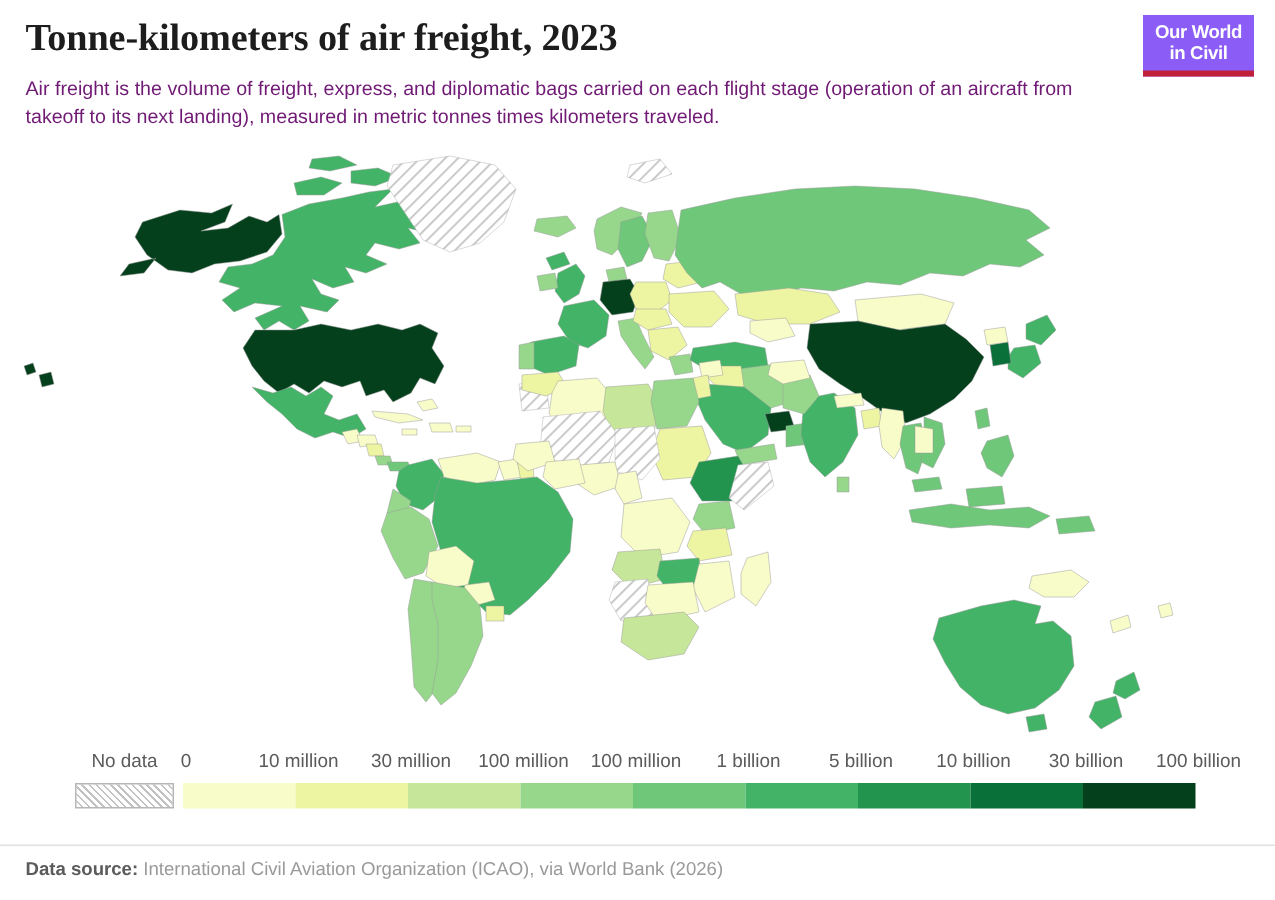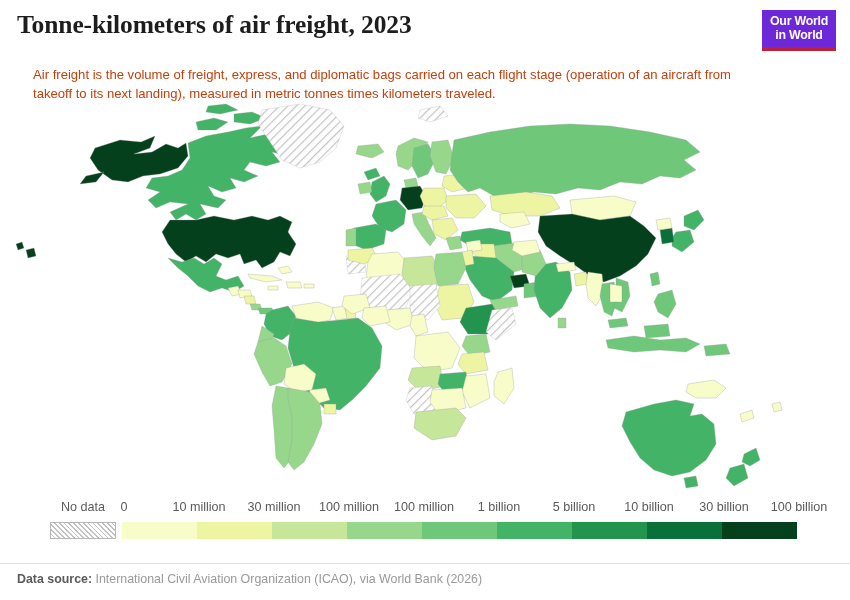--- a/index.html
+++ b/index.html
@@ -34,35 +34,35 @@
     font-weight: 700;
     color: #1d1d1d;
     letter-spacing: -0.1px;
     white-space: nowrap;
   }
   #chart-subtitle {
     position: absolute;
     left: 17px;
     top: 50px;
     width: 712px;
-    margin: 16px;
+    margin: 0;
     font-size: 13.1px;
     line-height: 18.5px;
-    color: #c2410c;
+    color: #701a75;
     font-weight: 400;
   }
 
   
   #owid-logo {
     position: absolute;
     right: 14px;
     top: 10px;
     width: 74px;
     height: 41px;
-    background: #6d28d9;
+    background: #8b5cf6;
     border-bottom: 4px solid #c0203a;
     box-sizing: border-box;
     display: flex;
     flex-direction: column;
     align-items: center;
     justify-content: center;
     line-height: 1.12;
   }
   #owid-logo span {
     display: block;
@@ -167,21 +167,21 @@
   }
 </style>
 </head>
 <body>
 
 <div id="header">
   <h1 id="chart-title">Tonne-kilometers of air freight, 2023</h1>
   <p id="chart-subtitle">Air freight is the volume of freight, express, and diplomatic bags carried on each flight stage (operation of an aircraft from takeoff to its next landing), measured in metric tonnes times kilometers traveled.</p>
   <div id="owid-logo">
     <span>Our World</span>
-    <span>in World</span>
+    <span>in Civil</span>
   </div>
 </div>
 
 <div id="map-area">
 <svg id="world-map" width="850" height="400" viewBox="0 0 850 400" xmlns="http://www.w3.org/2000/svg">
   <defs>
     <pattern id="hatch" width="6" height="6" patternTransform="rotate(45)" patternUnits="userSpaceOnUse">
       <rect width="6" height="6" fill="#ffffff"></rect>
       <line x1="0" y1="0" x2="0" y2="6" stroke="#c4c4c4" stroke-width="2.4"></line>
     </pattern>

